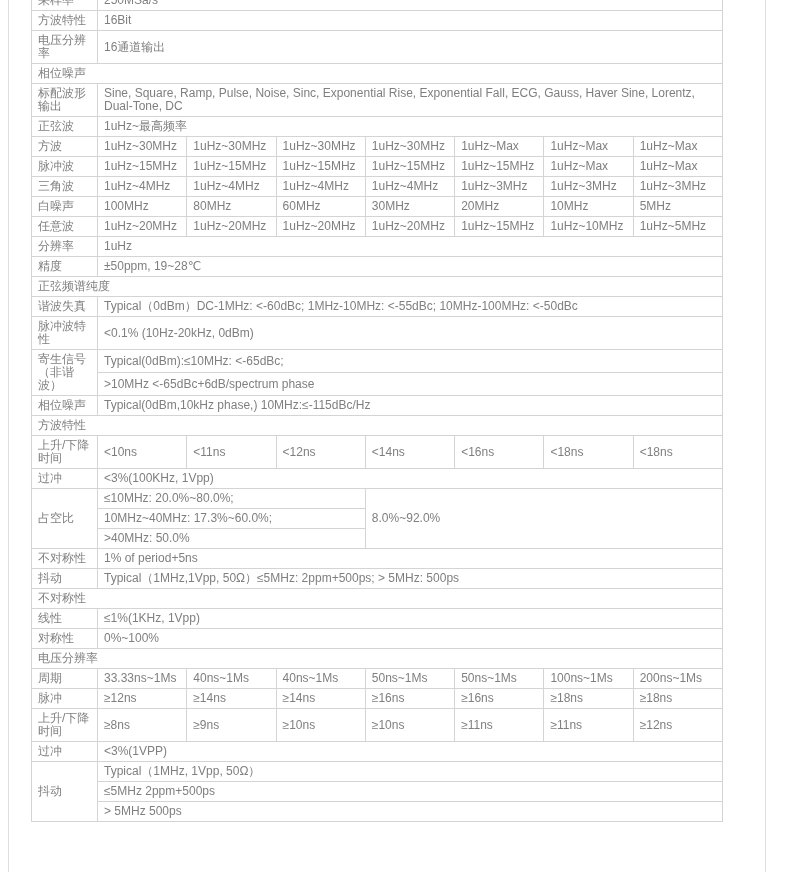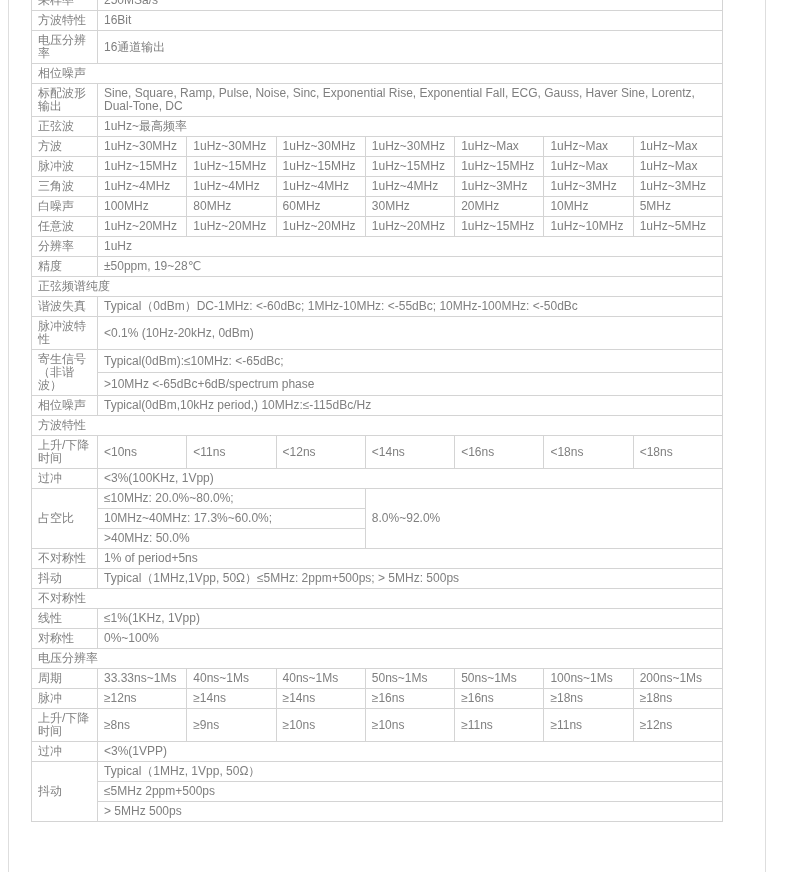--- a/index.html
+++ b/index.html
@@ -157,21 +157,21 @@
           </tr>
           <tr>
             <td class="lbl" rowspan="2">寄生信号（非谐波）</td>
             <td class="val" colspan="7">Typical(0dBm):≤10MHz: &lt;-65dBc;</td>
           </tr>
           <tr>
             <td class="val" colspan="7">&gt;10MHz &lt;-65dBc+6dB/spectrum phase</td>
           </tr>
           <tr>
             <td class="lbl">相位噪声</td>
-            <td class="val" colspan="7">Typical(0dBm,10kHz period,) 10MHz:≤-115dBc/Hz</td>
+            <td class="val" colspan="7">Typical(0dBm,10kHz phase,) 10MHz:≤-115dBc/Hz</td>
           </tr>
           <tr>
             <td class="section-cell" colspan="8">方波特性</td>
           </tr>
           <tr>
             <td class="lbl">上升/下降时间</td>
             <td class="val">&lt;10ns</td>
             <td class="val">&lt;11ns</td>
             <td class="val">&lt;12ns</td>
             <td class="val">&lt;14ns</td>

